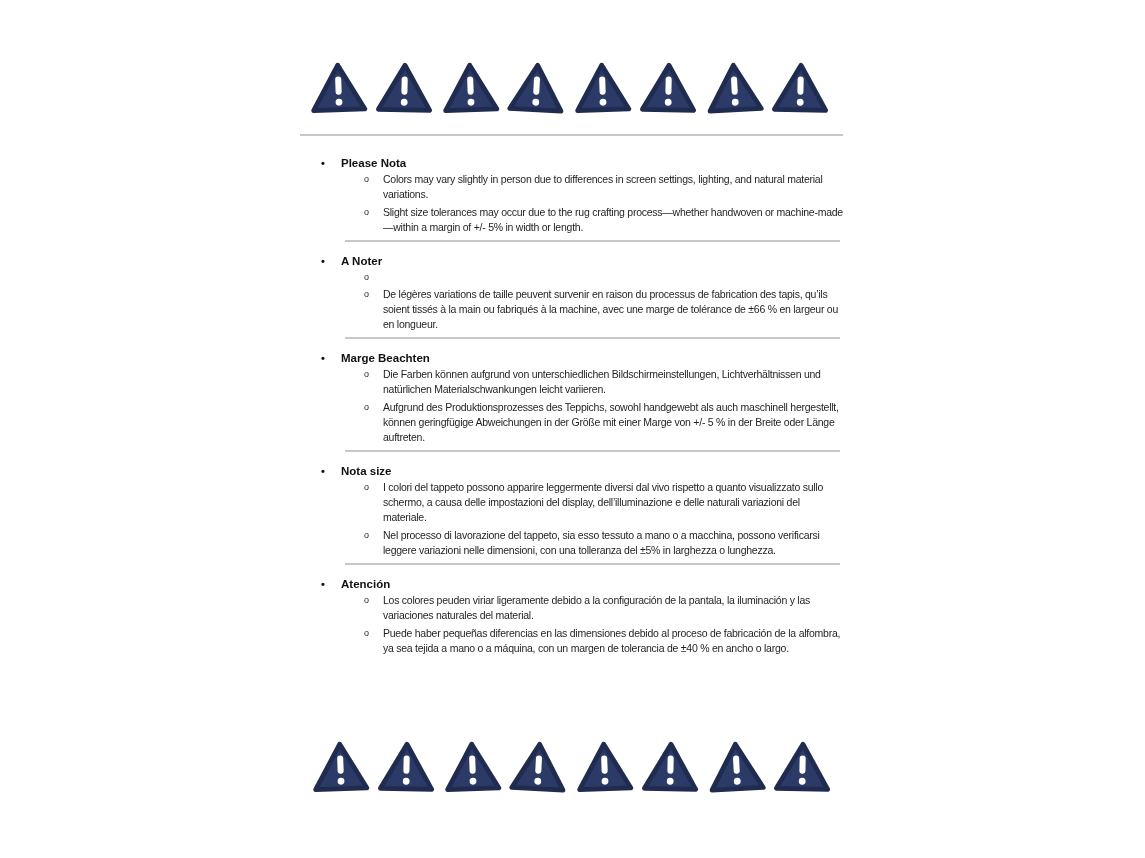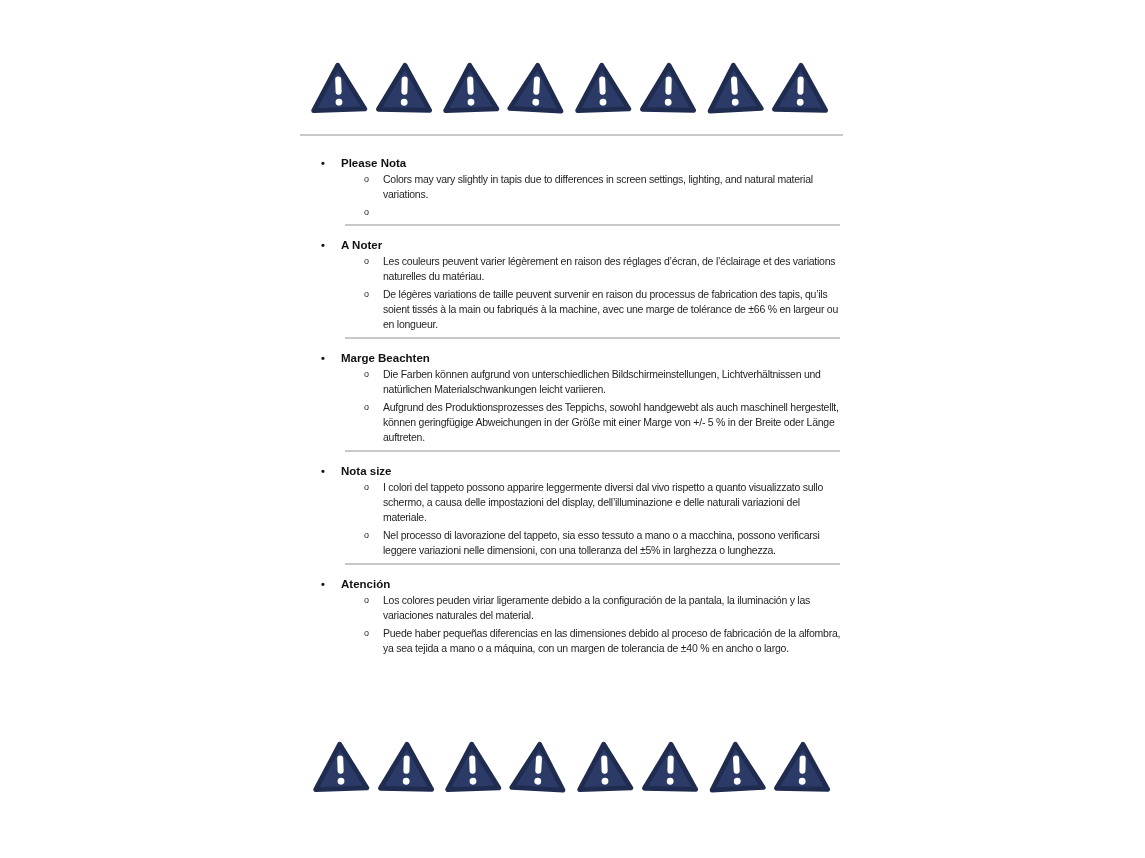--- a/index.html
+++ b/index.html
@@ -137,36 +137,36 @@
 
   <div class="content">
 
     <div class="section">
       <div class="heading-row">
         <span class="b1">•</span>
         <span class="htext">Please Nota</span>
       </div>
       <div class="sub-row">
         <span class="b2">o</span>
-        <span class="stext">Colors may vary slightly in tapis due to differences in screen settings, lighting, and natural material variations.</span>
-      </div>
-      <div class="sub-row">
-        <span class="b2">o</span>
+        <span class="stext">Colors may vary slightly in person due to differences in screen settings, lighting, and natural material variations.</span>
+      </div>
+      <div class="sub-row">
+        <span class="b2">o</span>
+        <span class="stext">Slight size tolerances may occur due to the rug crafting process—whether handwoven or machine-made—within a margin of +/- 5% in width or length.</span>
       </div>
       <div class="divider"></div>
     </div>
 
     <div class="section">
       <div class="heading-row">
         <span class="b1">•</span>
         <span class="htext">A Noter</span>
       </div>
       <div class="sub-row">
         <span class="b2">o</span>
-        <span class="stext">Les couleurs peuvent varier légèrement en raison des réglages d’écran, de l’éclairage et des variations naturelles du matériau.</span>
       </div>
       <div class="sub-row">
         <span class="b2">o</span>
         <span class="stext">De légères variations de taille peuvent survenir en raison du processus de fabrication des tapis, qu’ils soient tissés à la main ou fabriqués à la machine, avec une marge de tolérance de ±66 % en largeur ou en longueur.</span>
       </div>
       <div class="divider"></div>
     </div>
 
     <div class="section">
       <div class="heading-row">

